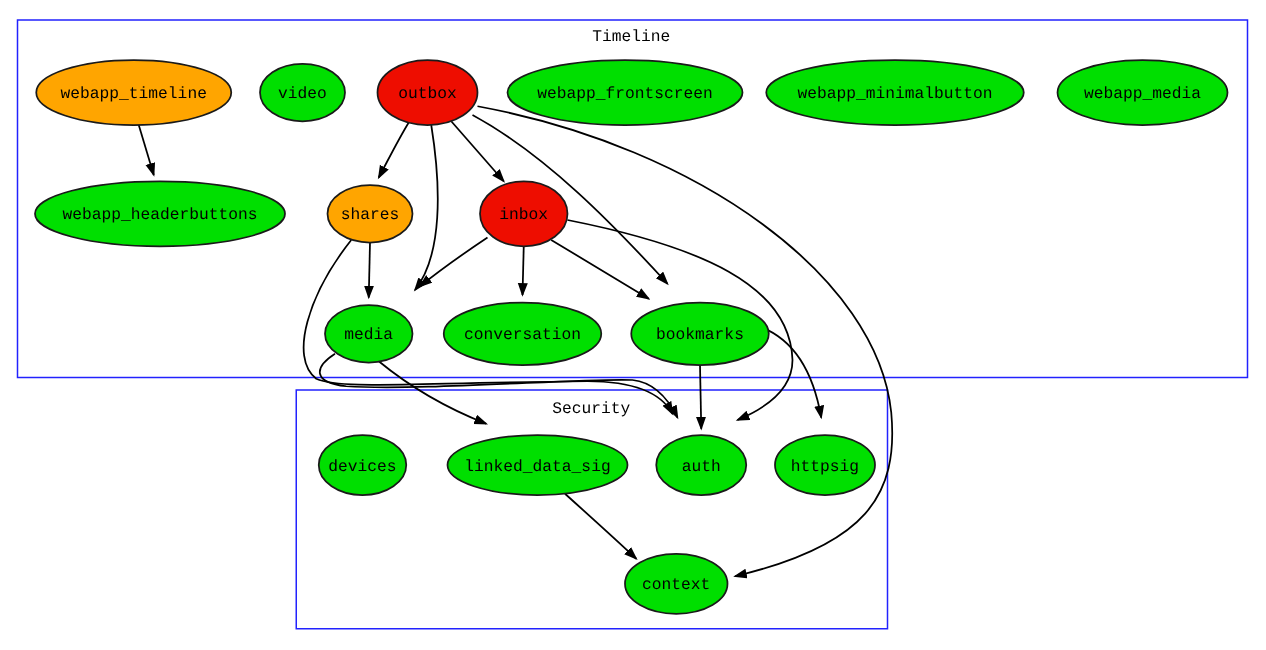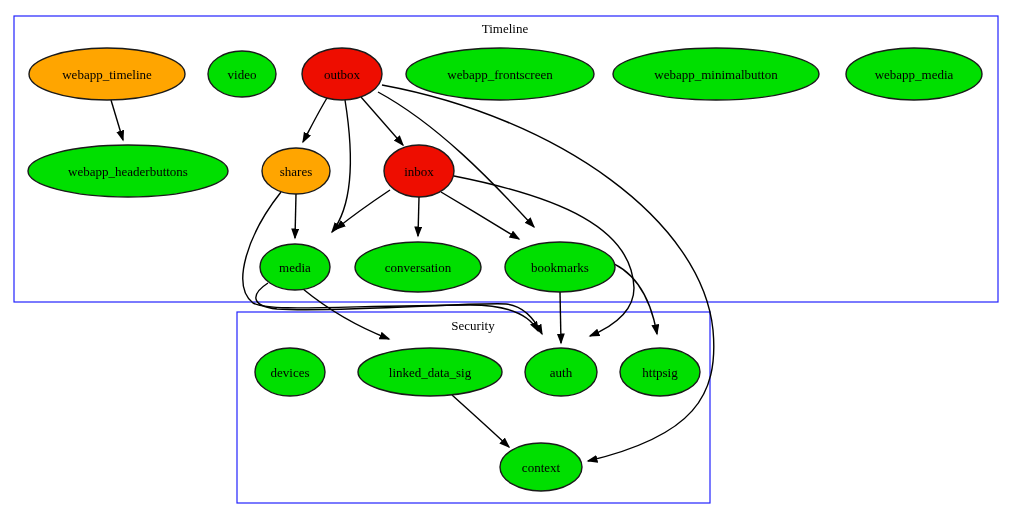--- a/index.html
+++ b/index.html
@@ -1,17 +1,17 @@
 <!DOCTYPE html>
 <html><head>
 <meta charset="utf-8">
 <style>
   html,body{margin:0;padding:0;background:#ffffff;}
   .stage{position:relative;width:1013px;height:520px;background:#ffffff;overflow:hidden;
-         font-family:Liberation Serif, serif;}
+         font-family:Liberation Mono, monospace;}
   svg{display:block;}
   .cluster-rect{fill:none;stroke-width:1.2px;}
   .cluster-label{font-size:13px;fill:#000000;text-anchor:middle;}
   .node-ellipse{stroke:#1a1a1a;stroke-width:1.4px;}
   .node-label{font-size:13px;fill:#000000;text-anchor:middle;}
   .edge-path{fill:none;stroke:#000000;stroke-width:1.4px;}
 </style>
 </head>
 <body>
 

